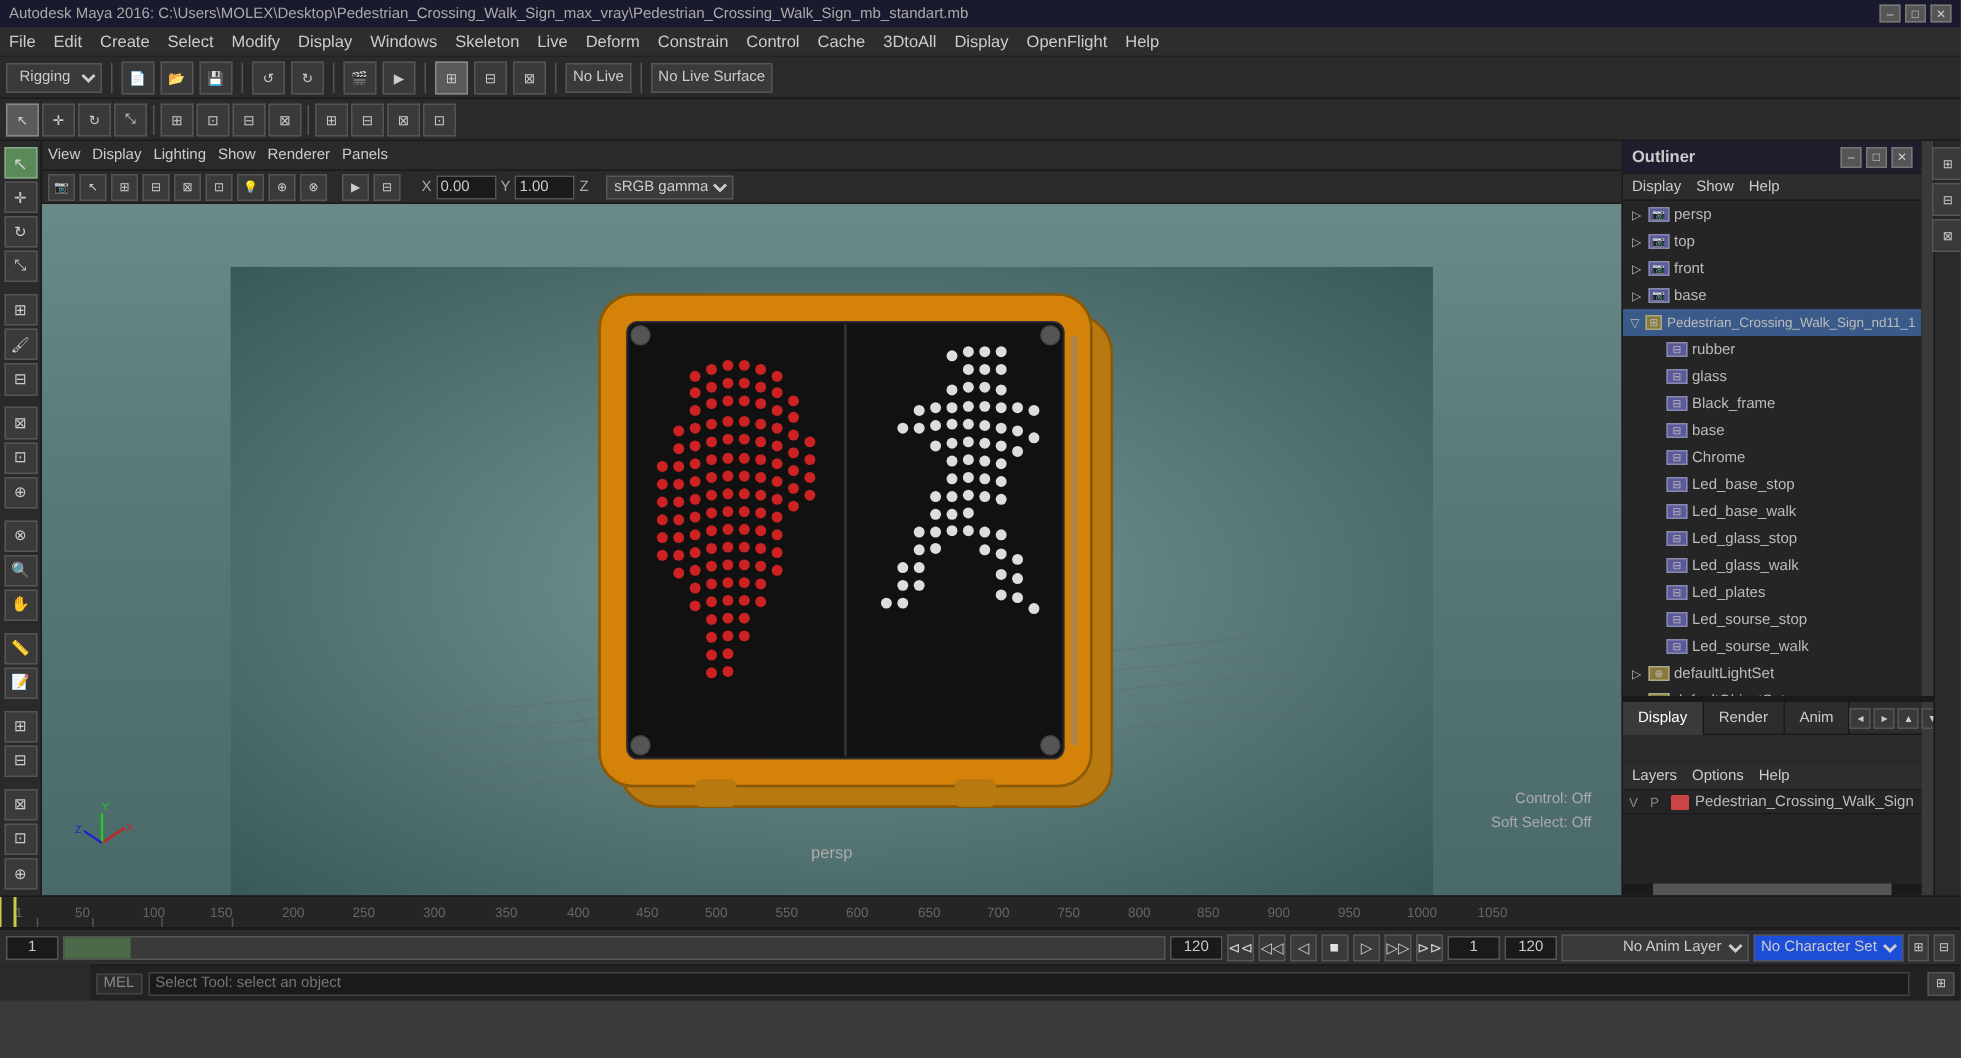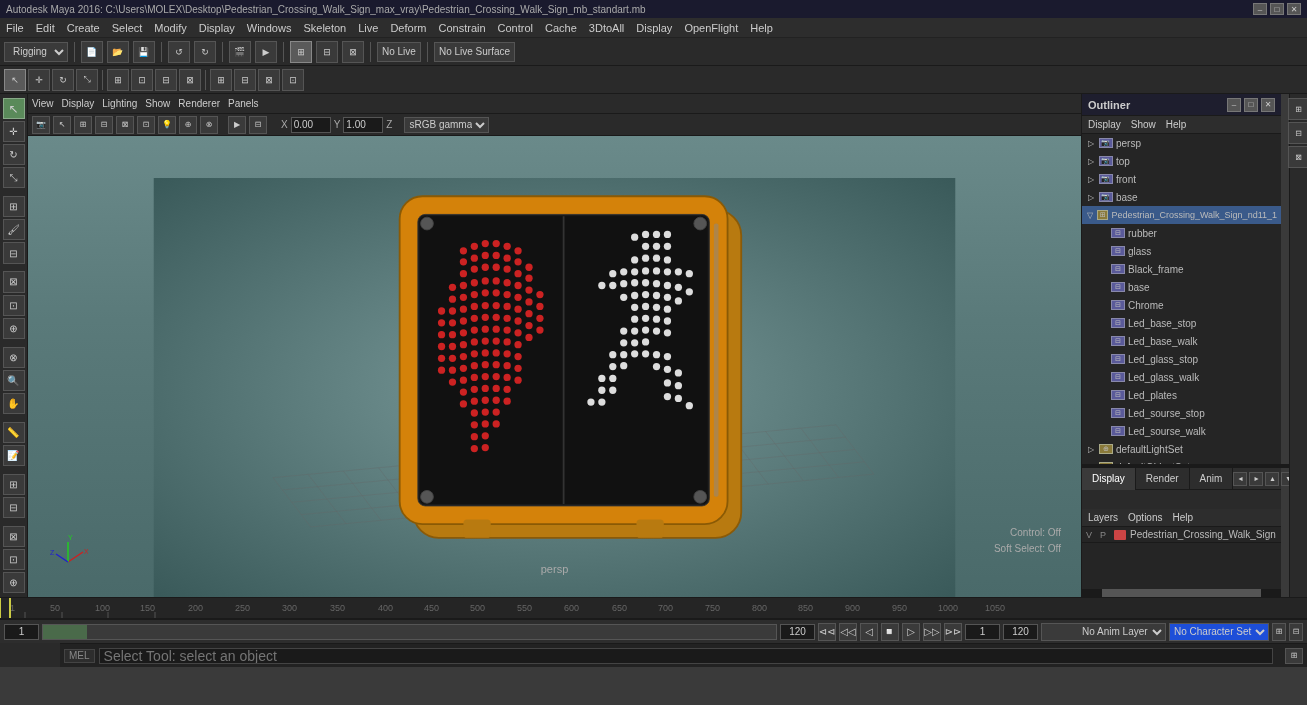--- a/index.html
+++ b/index.html
@@ -1220,18 +1220,18 @@
     </select>
     <select style="height:18px;background:#1d4ed8;border:1px solid #555;color:#ccc;font-size:10px;">
       <option>No Character Set</option>
     </select>
     <div class="play-btn" style="width:14px;height:18px;font-size:8px;">⊞</div>
     <div class="play-btn" style="width:14px;height:18px;font-size:8px;">⊟</div>
   </div>
 
   <div id="mel-bar" style="height:24px;background:#222;display:flex;align-items:center;padding:0 4px;gap:4px;border-top:1px solid #1a1a1a;">
     <div class="mel-label">MEL</div>
-    <input id="mel-input" type="text" value="" placeholder="Select Tool: select an object" style="flex: 1 1 0%; height: 16px; background: rgb(26, 26, 26); border: 1px solid rgb(68, 68, 68); color: rgb(170, 170, 170); font-size: 14px; padding: 0px 4px;">
+    <input id="mel-input" type="text" value="" placeholder="Select Tool: select an object" style="flex: 1 1 0%; height: 16px; background: rgb(26, 26, 26); border: 1px solid rgb(68, 68, 68); color: rgb(170, 170, 170); font-size: 10px; padding: 0px 4px;">
     <span style="font-size:10px;color:#888;padding-right:4px;"></span>
     <div class="play-btn" style="width:18px;height:16px;font-size:8px;">⊞</div>
   </div>
 
 </div>
 
 </body></html>

